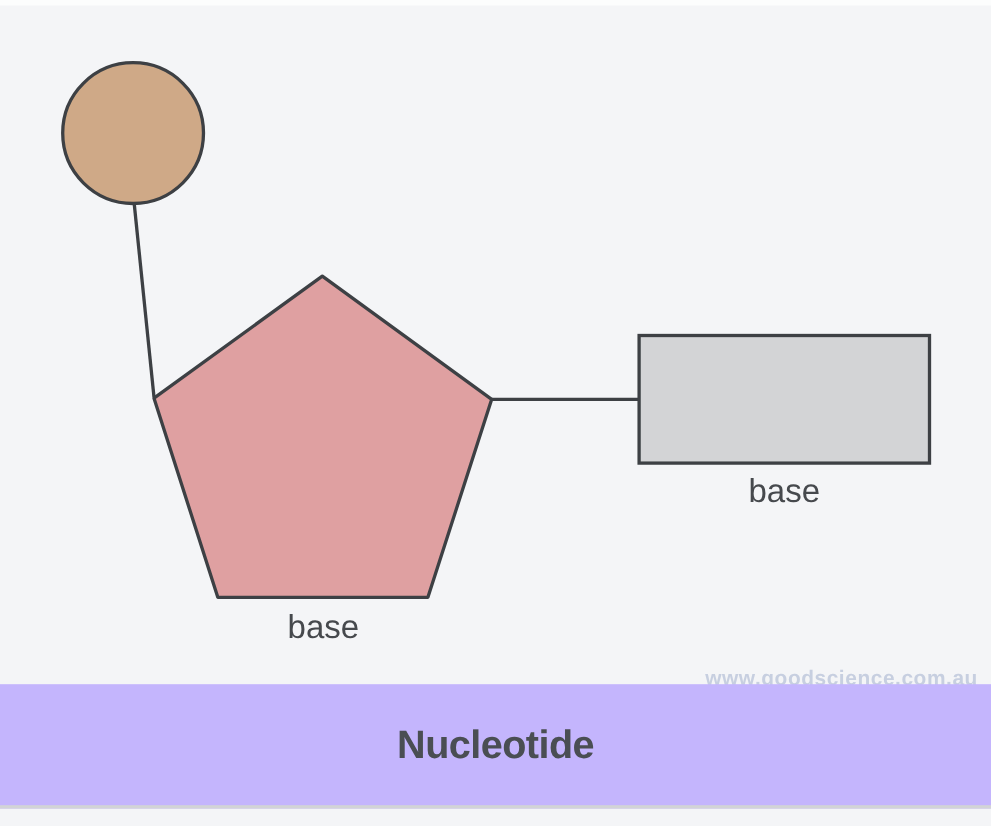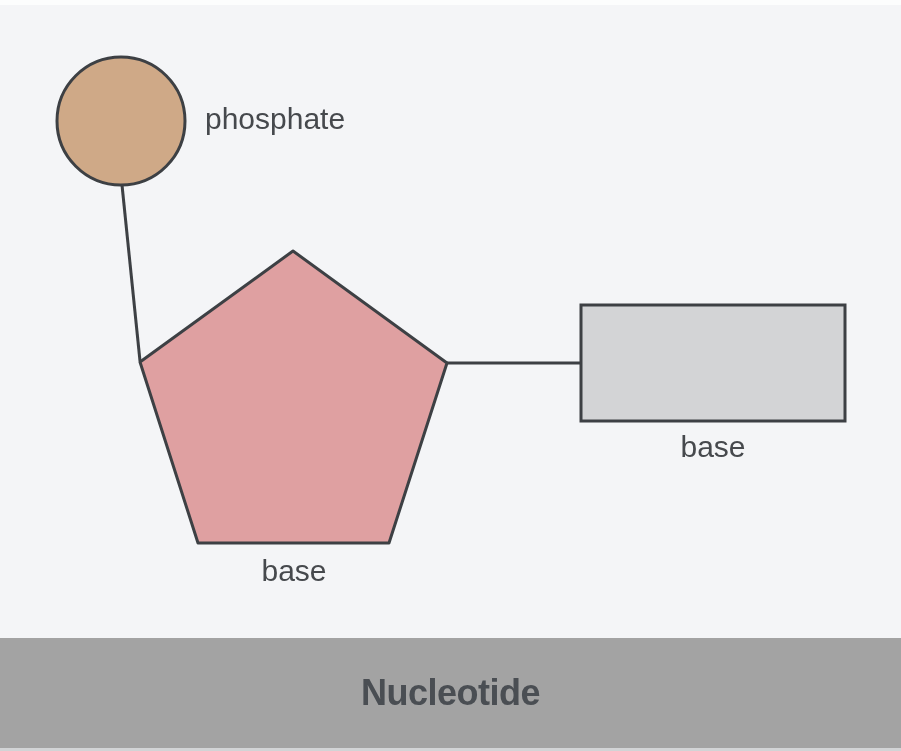--- a/index.html
+++ b/index.html
@@ -54,24 +54,24 @@
     top: 607px;
     font-size: 19px;
     font-weight: bold;
     color: #c7cfe0;
     letter-spacing: 0.5px;
     white-space: nowrap;
   }
   .banner {
     position: absolute;
     left: 0;
-    bottom: 0;
+    bottom: 16px;
     width: 901px;
     height: 113px;
-    background: #a3a3a3;
+    background: #c4b5fd;
     border-bottom: 3px solid #d2d4d6;
     box-sizing: border-box;
     display: flex;
     align-items: center;
     justify-content: center;
   }
   .banner-title {
     font-size: 36px;
     font-weight: bold;
     color: #4a4e53;
@@ -86,24 +86,24 @@
   <div class="top-sheen"></div>
 
   <svg class="diagram" viewBox="0 0 901 751">
     <line class="connector" x1="122" y1="185" x2="140" y2="361"></line>
     <line class="connector" x1="447" y1="363" x2="581" y2="363"></line>
     <circle class="shape" cx="121" cy="121" r="64" fill="#cfa987"></circle>
     <polygon class="shape" points="293,251 447,363 389,543 198,543 140,362" stroke-linejoin="round" fill="#dfa0a1"></polygon>
     <rect class="shape" x="581" y="305" width="264" height="116" fill="#d3d4d6"></rect>
   </svg>
 
-  <div class="node-label label-phosphate">phosphate</div>
 
   <div class="node-label label-sugar">base</div>
 
   <div class="node-label label-base">base</div>
 
+  <div class="watermark">www.goodscience.com.au</div>
 
   <div class="banner">
     <div class="banner-title">Nucleotide</div>
   </div>
 
 </div>
 
 </body></html>

